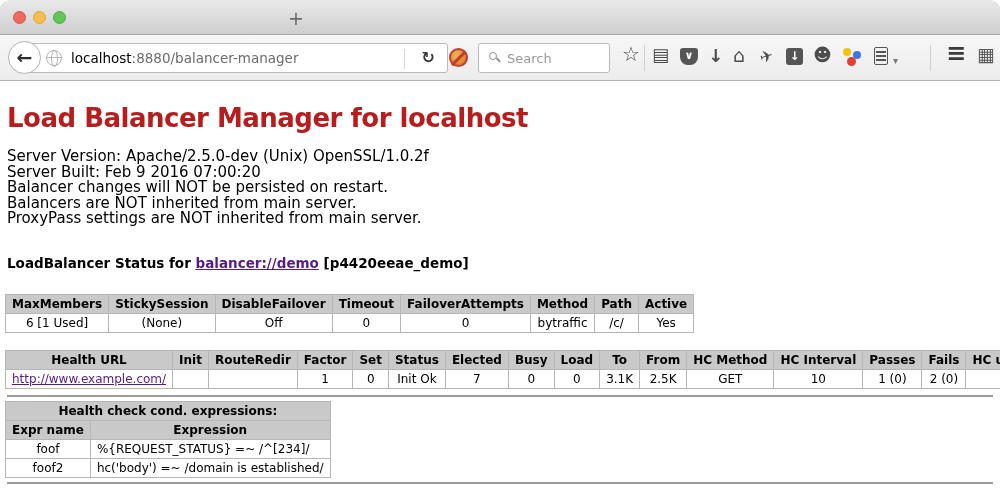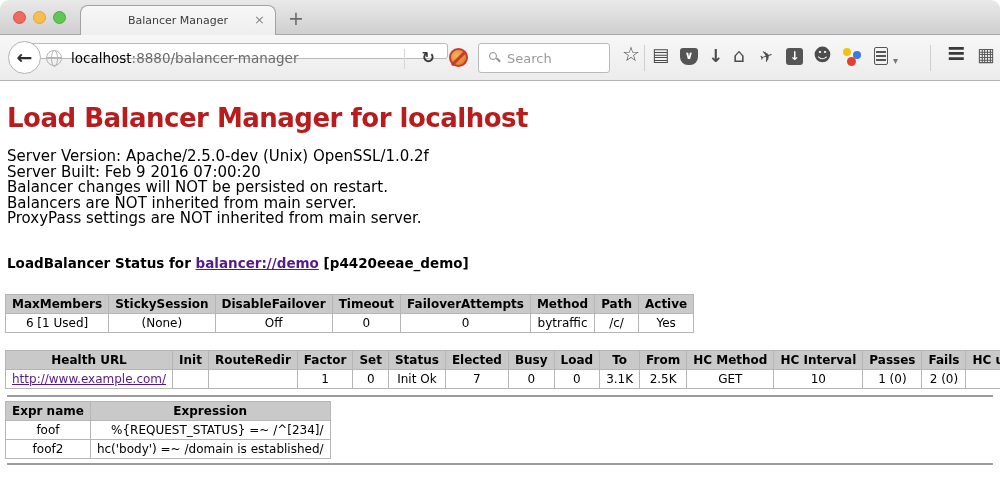--- a/index.html
+++ b/index.html
@@ -37,21 +37,21 @@
     position:relative; height:46px;
     background:linear-gradient(#f7f7f7,#ececec);
     border-bottom:1px solid #b2b2b2;
   }
   .back-btn {
     position:absolute; left:8px; top:6px; width:33px; height:33px; z-index:3;
     background:#fff; border:1px solid #b3b3b3; border-radius:50%;
     text-align:center; line-height:31px; font-size:19px; color:#2e2e2e; font-weight:bold;
   }
   .urlbar {
-    position:absolute; left:25px; top:8px; width:423px; height:16px; z-index:2;
+    position:absolute; left:25px; top:8px; width:423px; height:30px; z-index:2;
     background:#fff; border:1px solid #bababa; border-radius:3px;
   }
   .globe {
     position:absolute; left:20px; top:6px; width:16px; height:16px;
     border:1.5px solid #b4b4b4; border-radius:50%;
   }
   .globe::before { content:''; position:absolute; left:0; right:0; top:5.5px; height:1.5px; background:#b4b4b4; }
   .globe::after  { content:''; position:absolute; left:4px; top:-1px; width:5px; height:15px; border:1.5px solid #b4b4b4; border-radius:50%; }
   .url-text { position:absolute; left:45px; top:6px; font-size:13.5px; white-space:nowrap; }
   .url-domain { color:#000; }
@@ -108,41 +108,37 @@
   
   .content { padding:0; }
   h1 { margin:23px 0 0 7px; font-size:26px; line-height:29px; color:#b91c1c; letter-spacing:-0.5px; }
   .info { margin:16px 0 0 7px; font-size:15px; line-height:15.5px; color:#000; }
   .status-line { margin:28px 0 0 7px; font-size:13.5px; font-weight:bold; color:#000; }
   a.plink { color:#551a8b; text-decoration:underline; cursor:pointer; }
   table { border-collapse:collapse; margin-left:5px; font-size:12px; color:#000; border:1px solid #848484; }
   th, td { border:1px solid #b6b6b6; padding:2px 6px; height:15px; white-space:nowrap; }
   th { background:#c9c9c9; font-weight:bold; text-align:center; }
   td { text-align:center; background:#fff; }
-  td.left { text-align:right; }
+  td.left { text-align:left; }
   .t1 { margin-top:23px; }
   .t2 { margin-top:17px; }
   .t3 { margin-top:4px; }
   hr.rule { border:0; border-top:2px solid #9c9c9c; margin:6px 7px 0 7px; height:0; }
   hr.rule2 { margin-top:4px; }
 </style>
 </head>
 <body>
 
 <div>
 
   <div class="tabbar">
     <div class="lights">
       <span class="light red"></span>
       <span class="light yellow"></span>
       <span class="light green"></span>
-    </div>
-    <div class="tab">
-      <span class="tab-title">Balancer Manager</span>
-      <span class="tab-close">×</span>
     </div>
     <div class="new-tab">+</div>
   </div>
 
   <div class="navbar">
     <div class="back-btn">←</div>
     <div class="urlbar">
       <span class="globe"></span>
       <span class="url-text"><span class="url-domain">localhost</span><span class="url-rest">:8880/balancer-manager</span></span>
       <span class="url-sep"></span>
@@ -252,20 +248,23 @@
         <td></td>
 
       </tr>
     </tbody>
       </table>
 
     <hr class="rule">
 
     <table class="t3">
       <tbody>
+          <tr>
+        <th colspan="2">Health check cond. expressions:</th>
+      </tr>
       <tr>
         <th style="width:78px">Expr name</th>
         <th style="width:232px">Expression</th>
       </tr>
       <tr>
         <td>foof</td>
         <td class="left">%{REQUEST_STATUS} =~ /^[234]/</td>
       </tr>
       <tr>
         <td>foof2</td>

